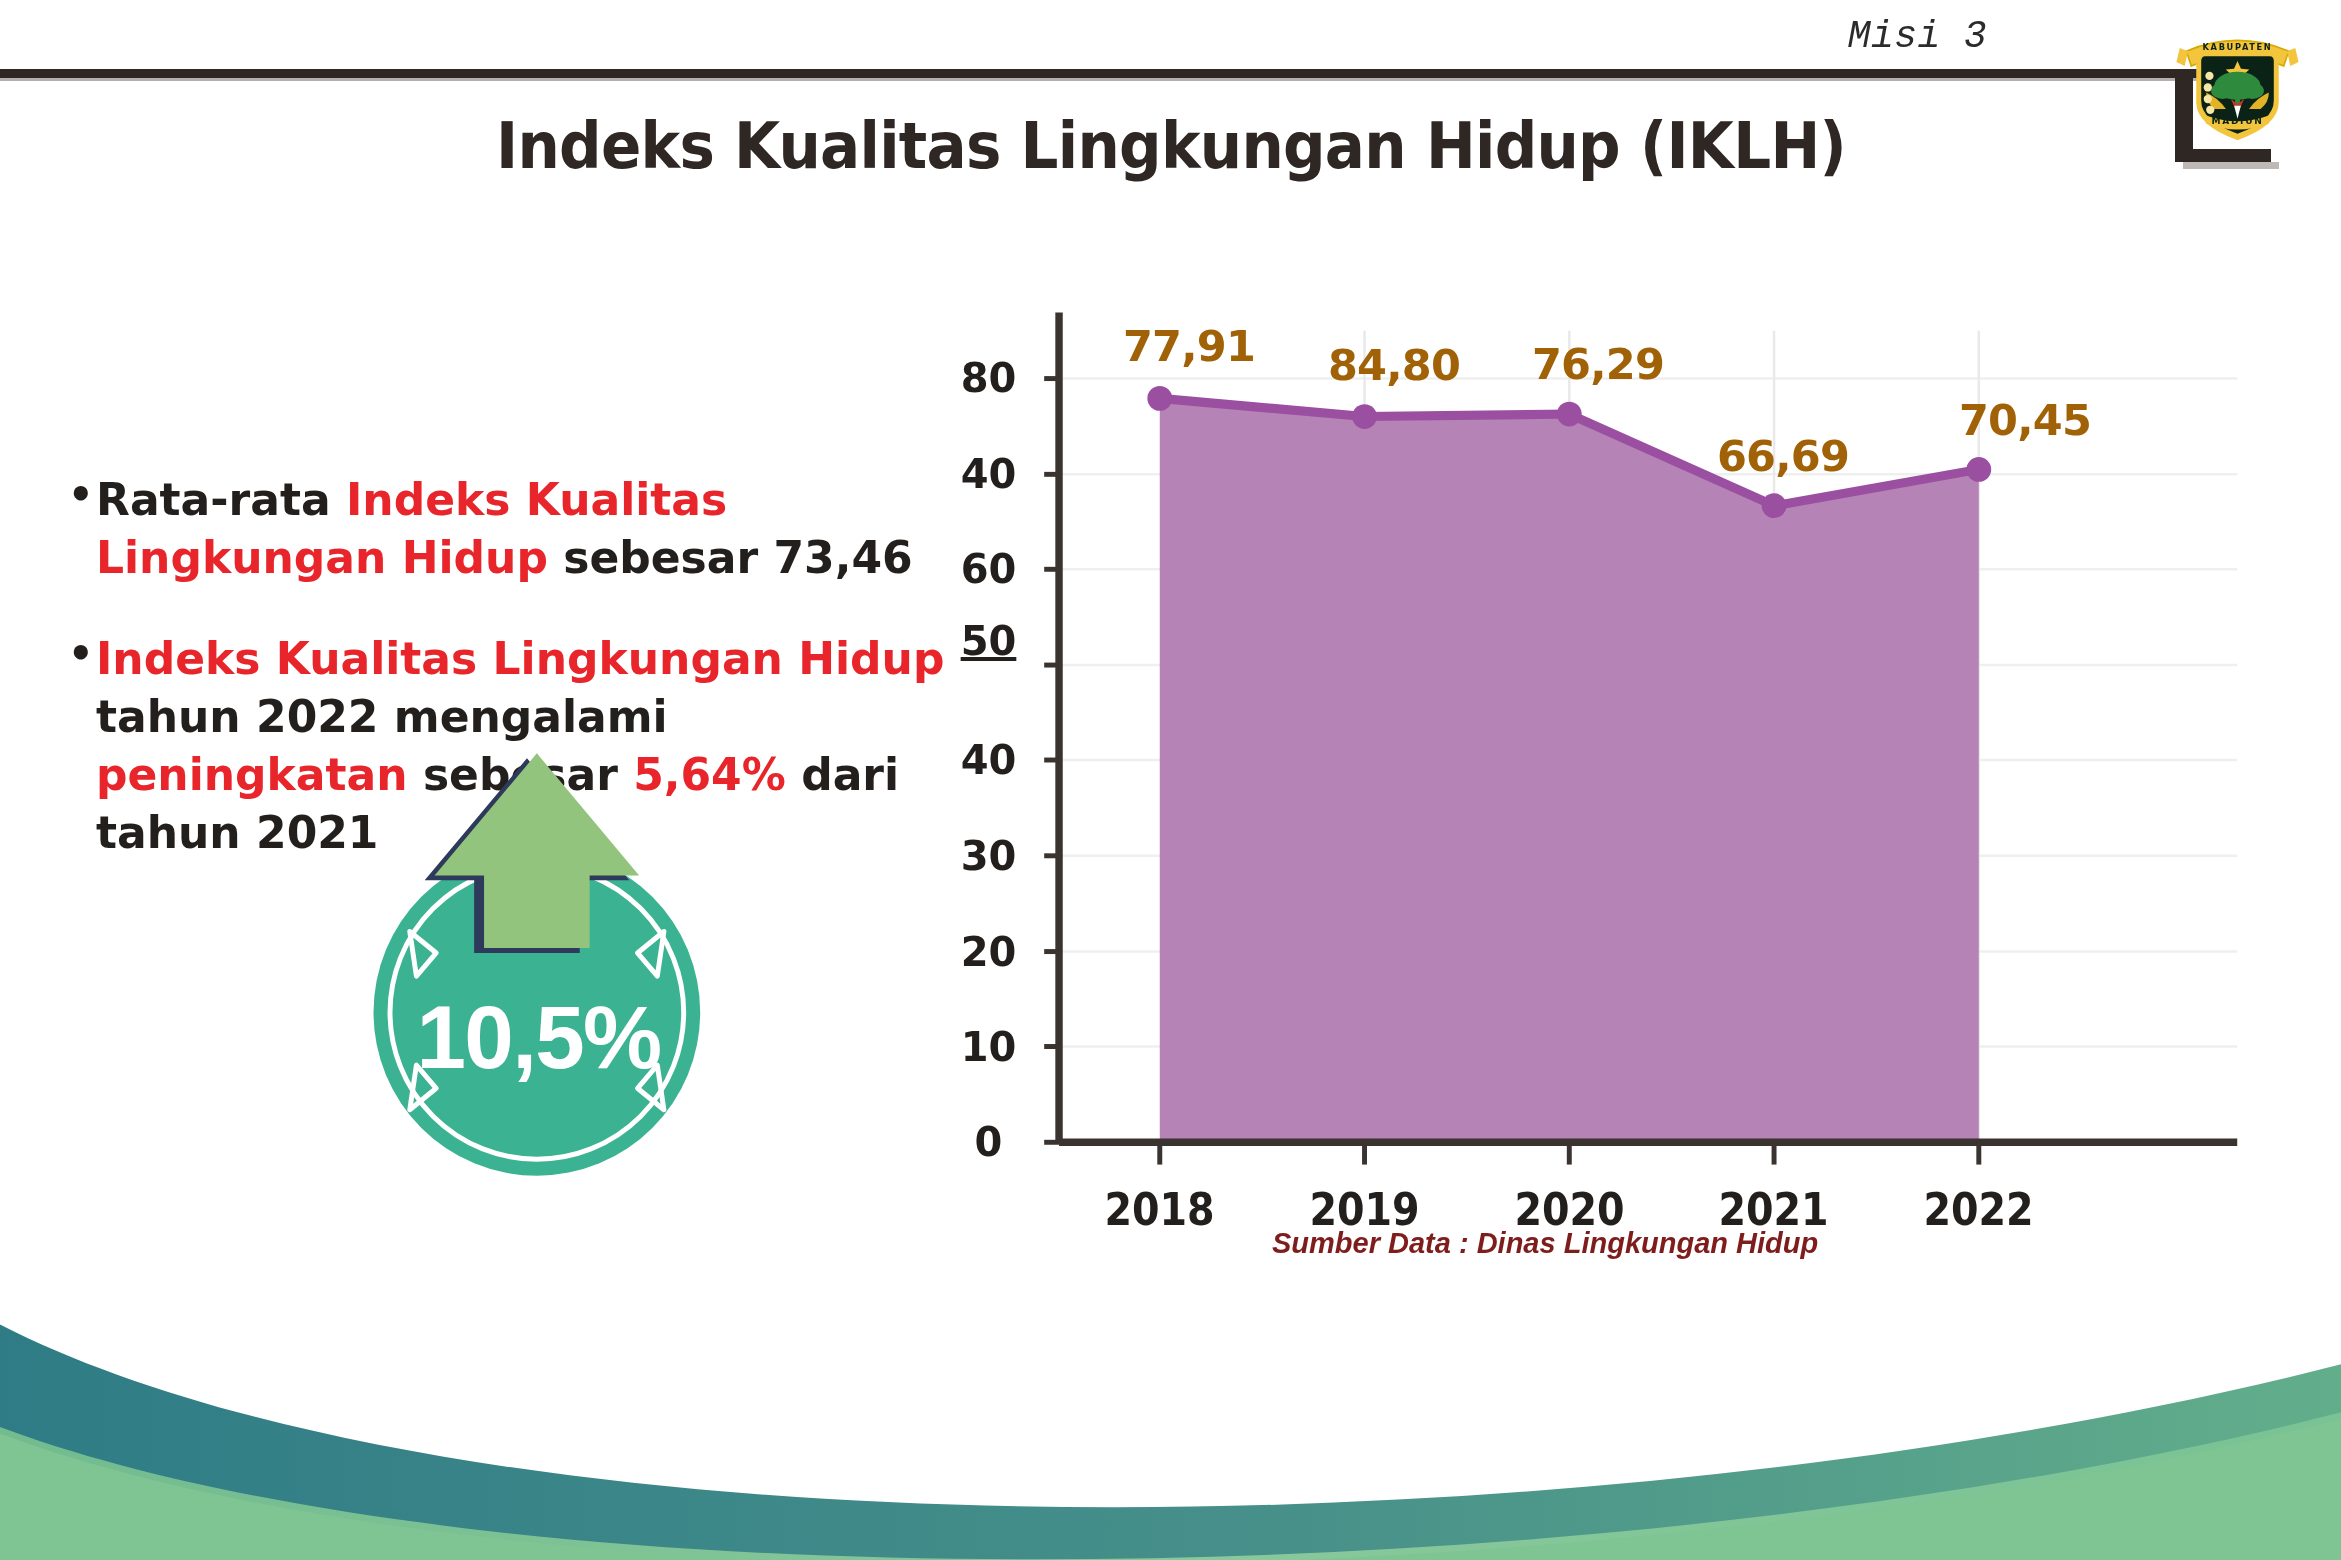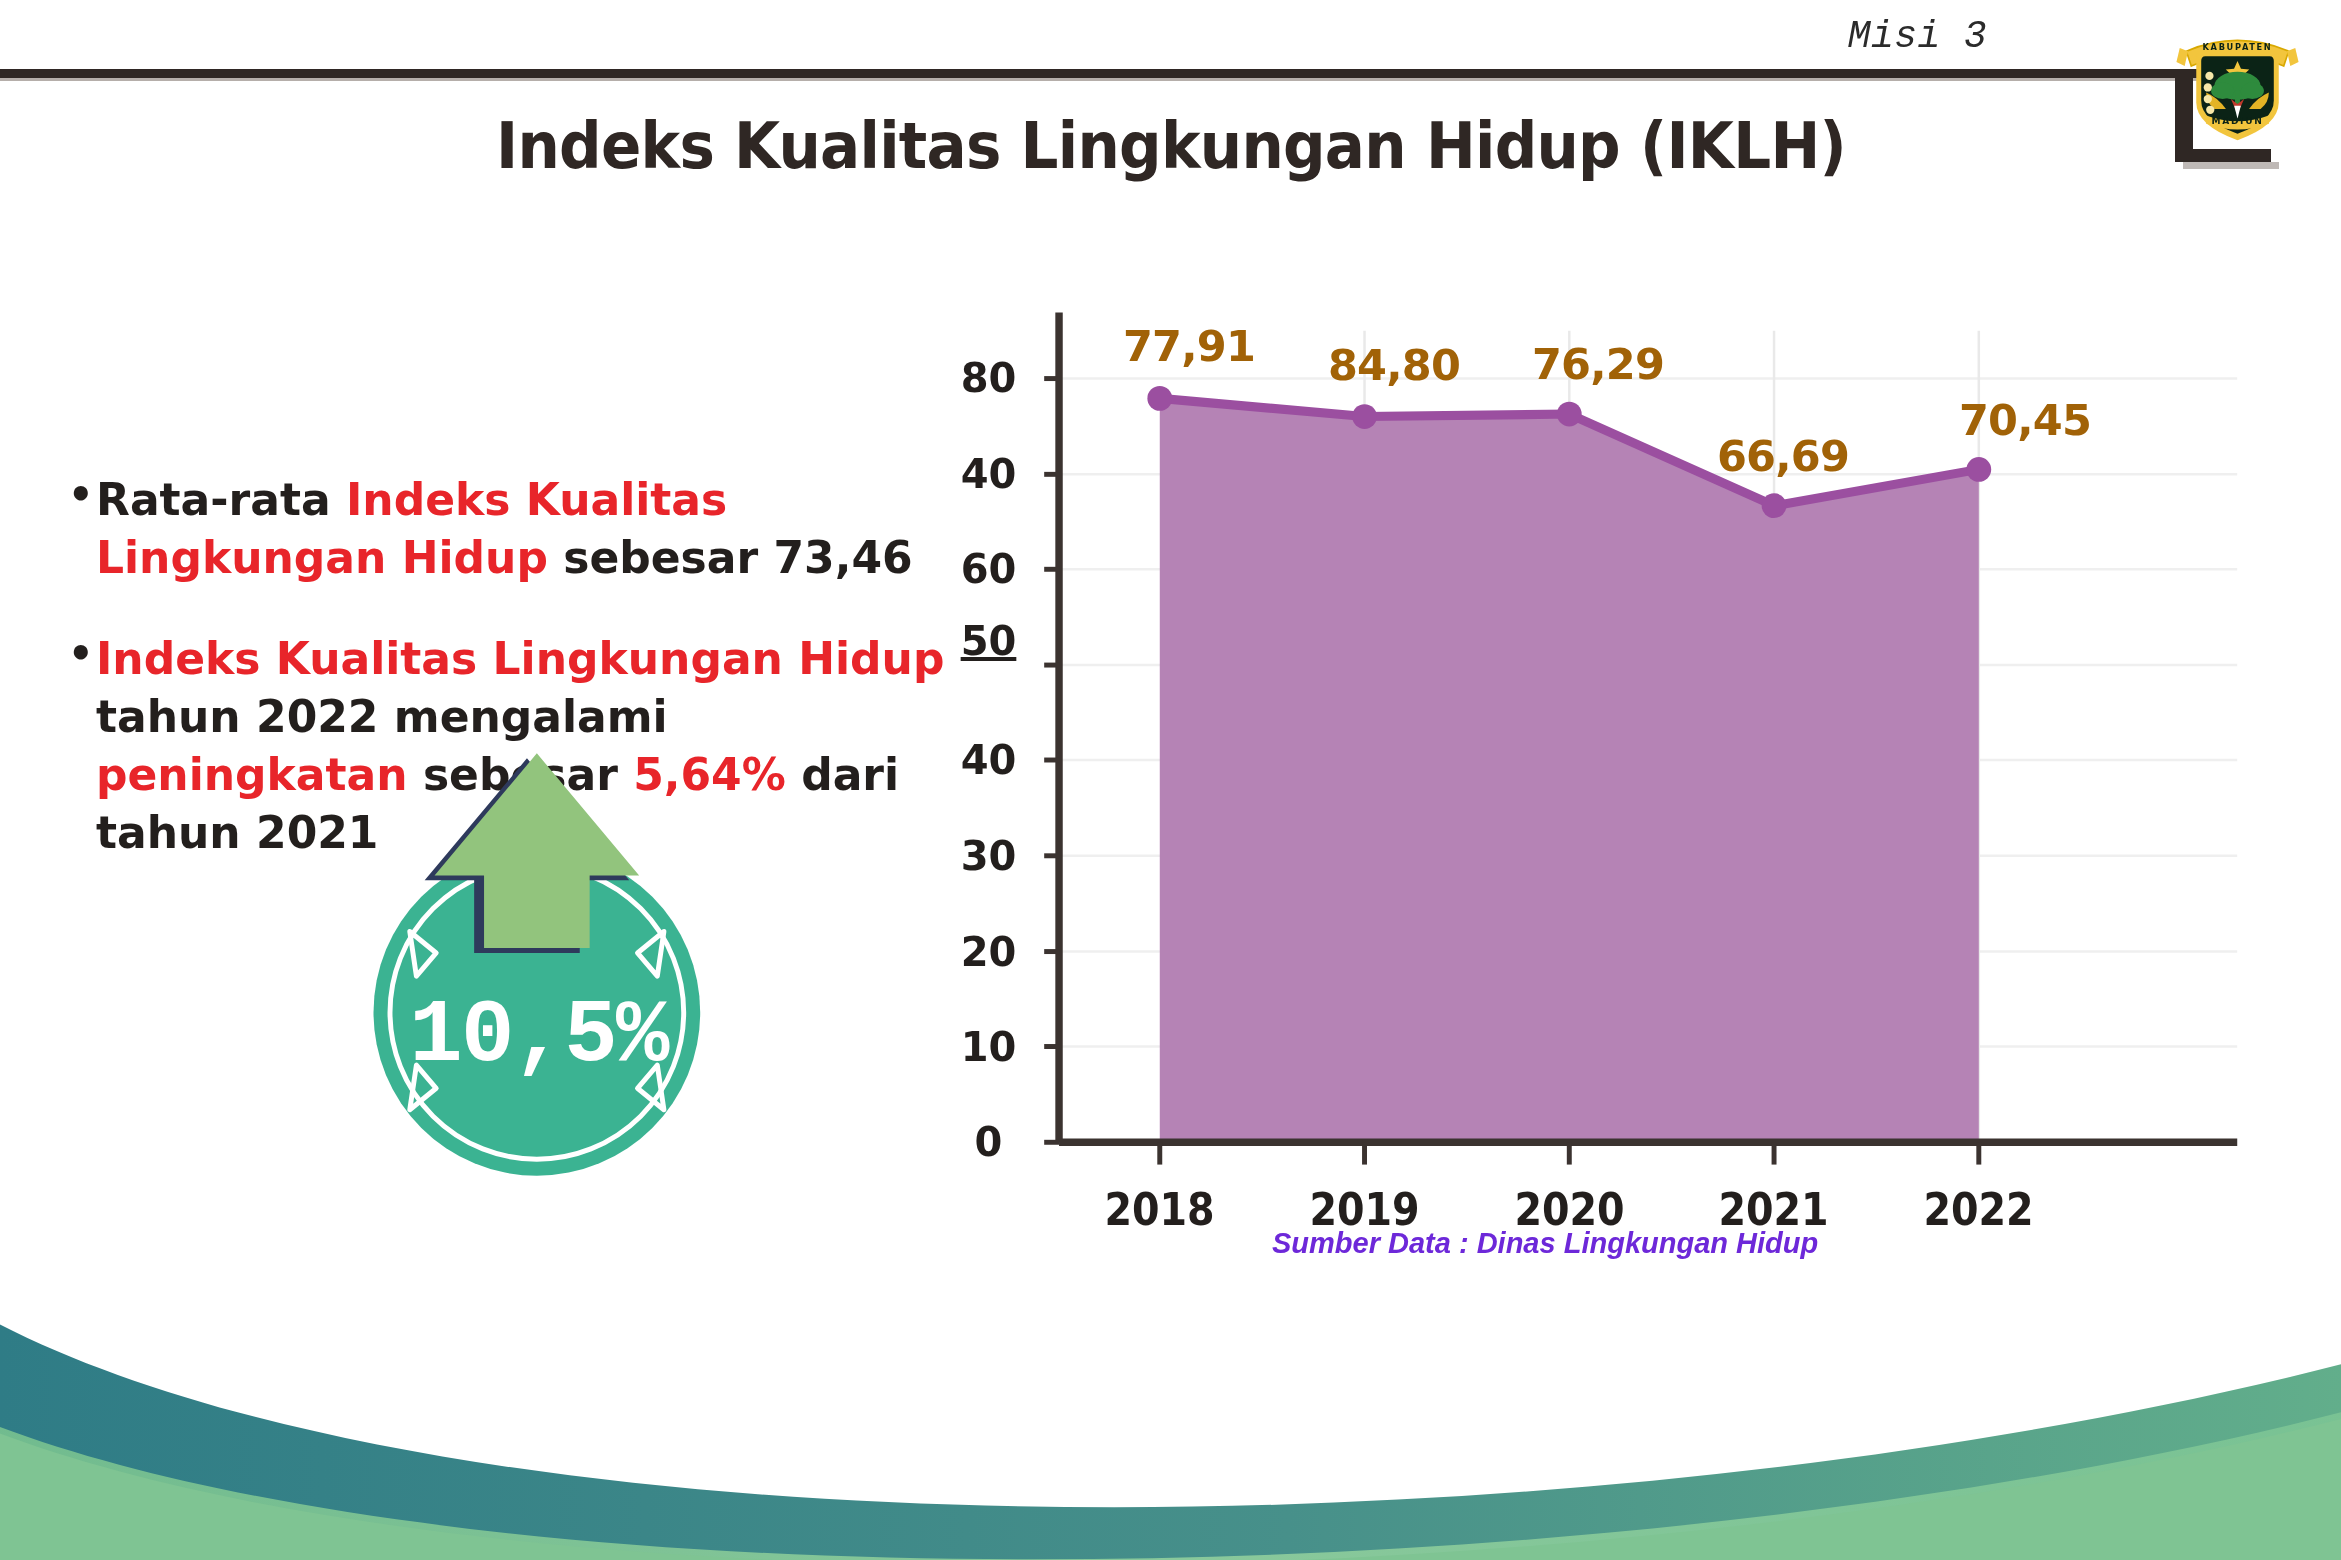--- a/index.html
+++ b/index.html
@@ -69,21 +69,21 @@
     font-size:40px; color:#231f1d;
   }
   .hl { color:#e8252a; }
 
   
   .badge { position:absolute; left:324px; top:748px; width:429px; height:438px; }
   .badge-pct {
     position:absolute; left:0; right:0; top:238px;
     text-align:center;
     font-size:89px; font-weight:bold; color:#ffffff;
-    font-family:Liberation Mono, monospace;
+    font-family:Liberation Sans, sans-serif;
     letter-spacing:-1.7px;
   }
 
   
   .chart { position:absolute; left:974px; top:281px; width:1288px; height:925px; }
   .chart-svg { position:absolute; left:0; top:0; }
   .ylabel {
     position:absolute; text-align:center; width:91px;
     font-size:40px; font-weight:bold; color:#231f1d;
     font-family:"DejaVu Sans", sans-serif;
@@ -96,21 +96,21 @@
     transform:scaleX(.88);
   }
   .dlabel {
     position:absolute; text-align:right; width:190px;
     font-size:43px; font-weight:bold; color:#a16207;
     font-family:"DejaVu Sans", sans-serif;
     letter-spacing:-0.8px;
   }
   .source {
     position:absolute; left:1272px; top:1227px;
-    font-size:29px; font-weight:bold; font-style:italic; color:#6d28d9;
+    font-size:29px; font-weight:bold; font-style:italic; color:#7f1d1d;
     font-family:"Liberation Sans", sans-serif;
   }
 
   
   .footer { position:absolute; left:0; bottom:0; width:2342px; height:273px; }
 </style>
 </head>
 <body>
 
 <div class="slide">

